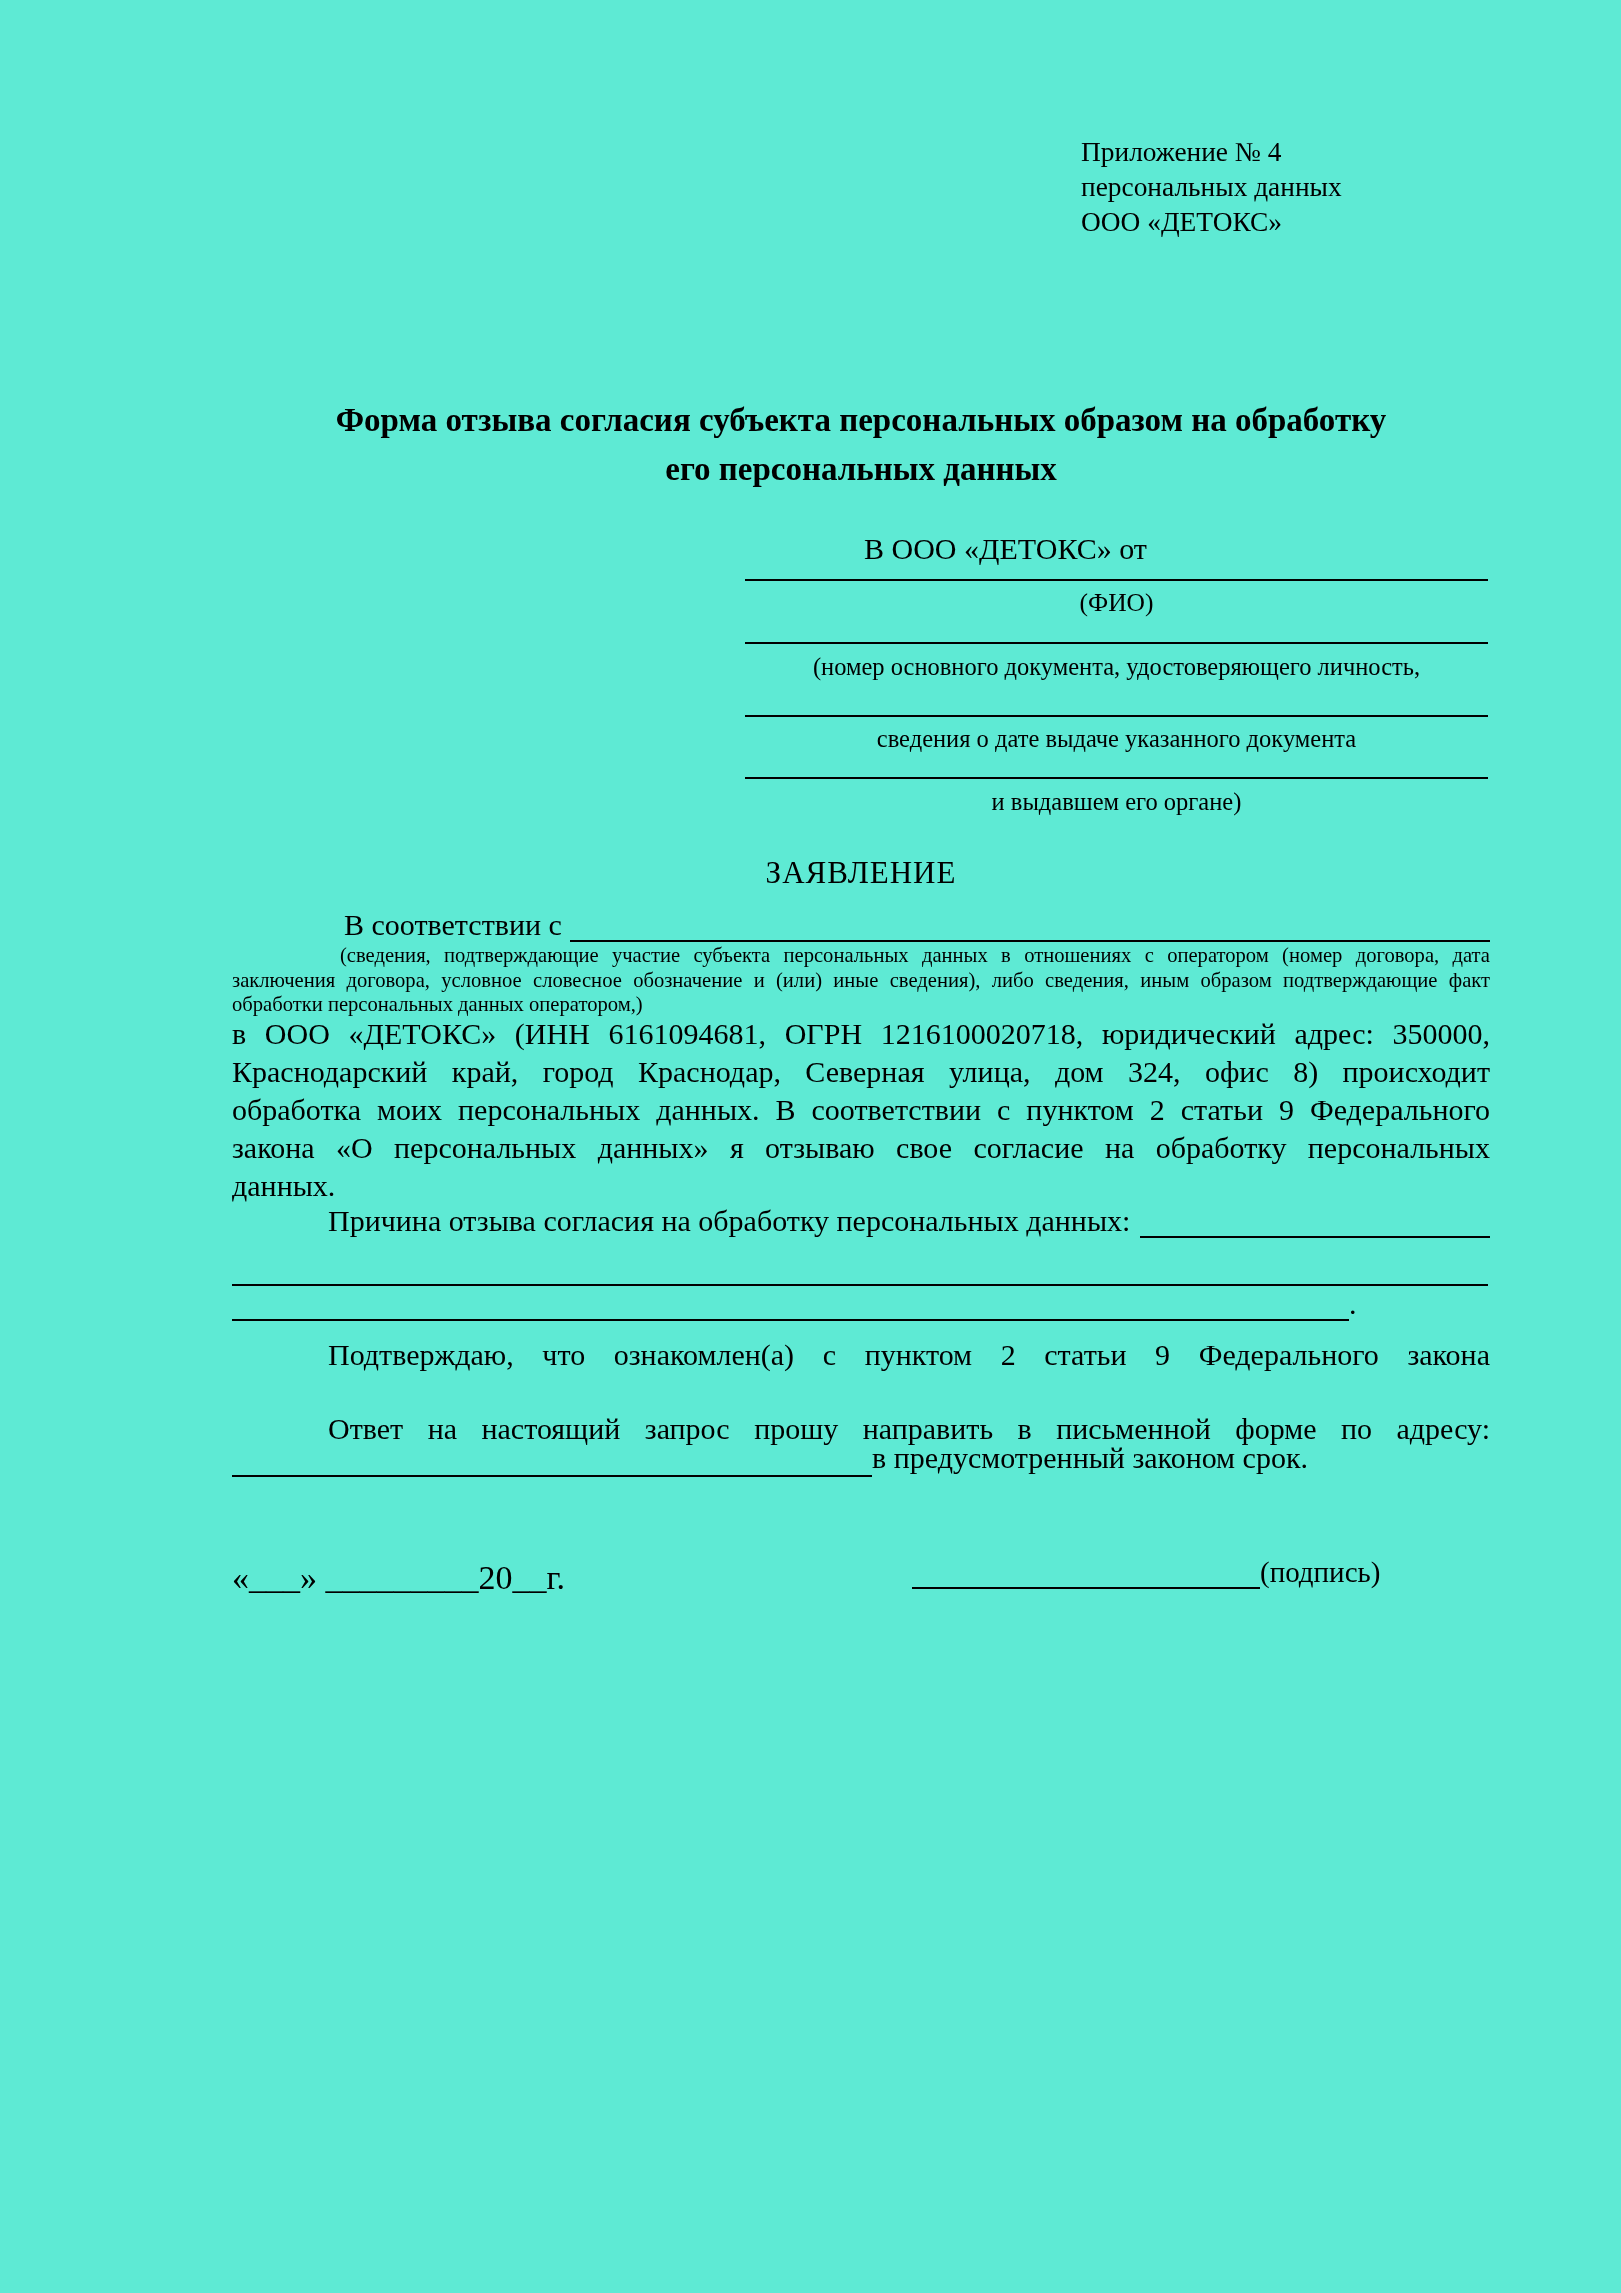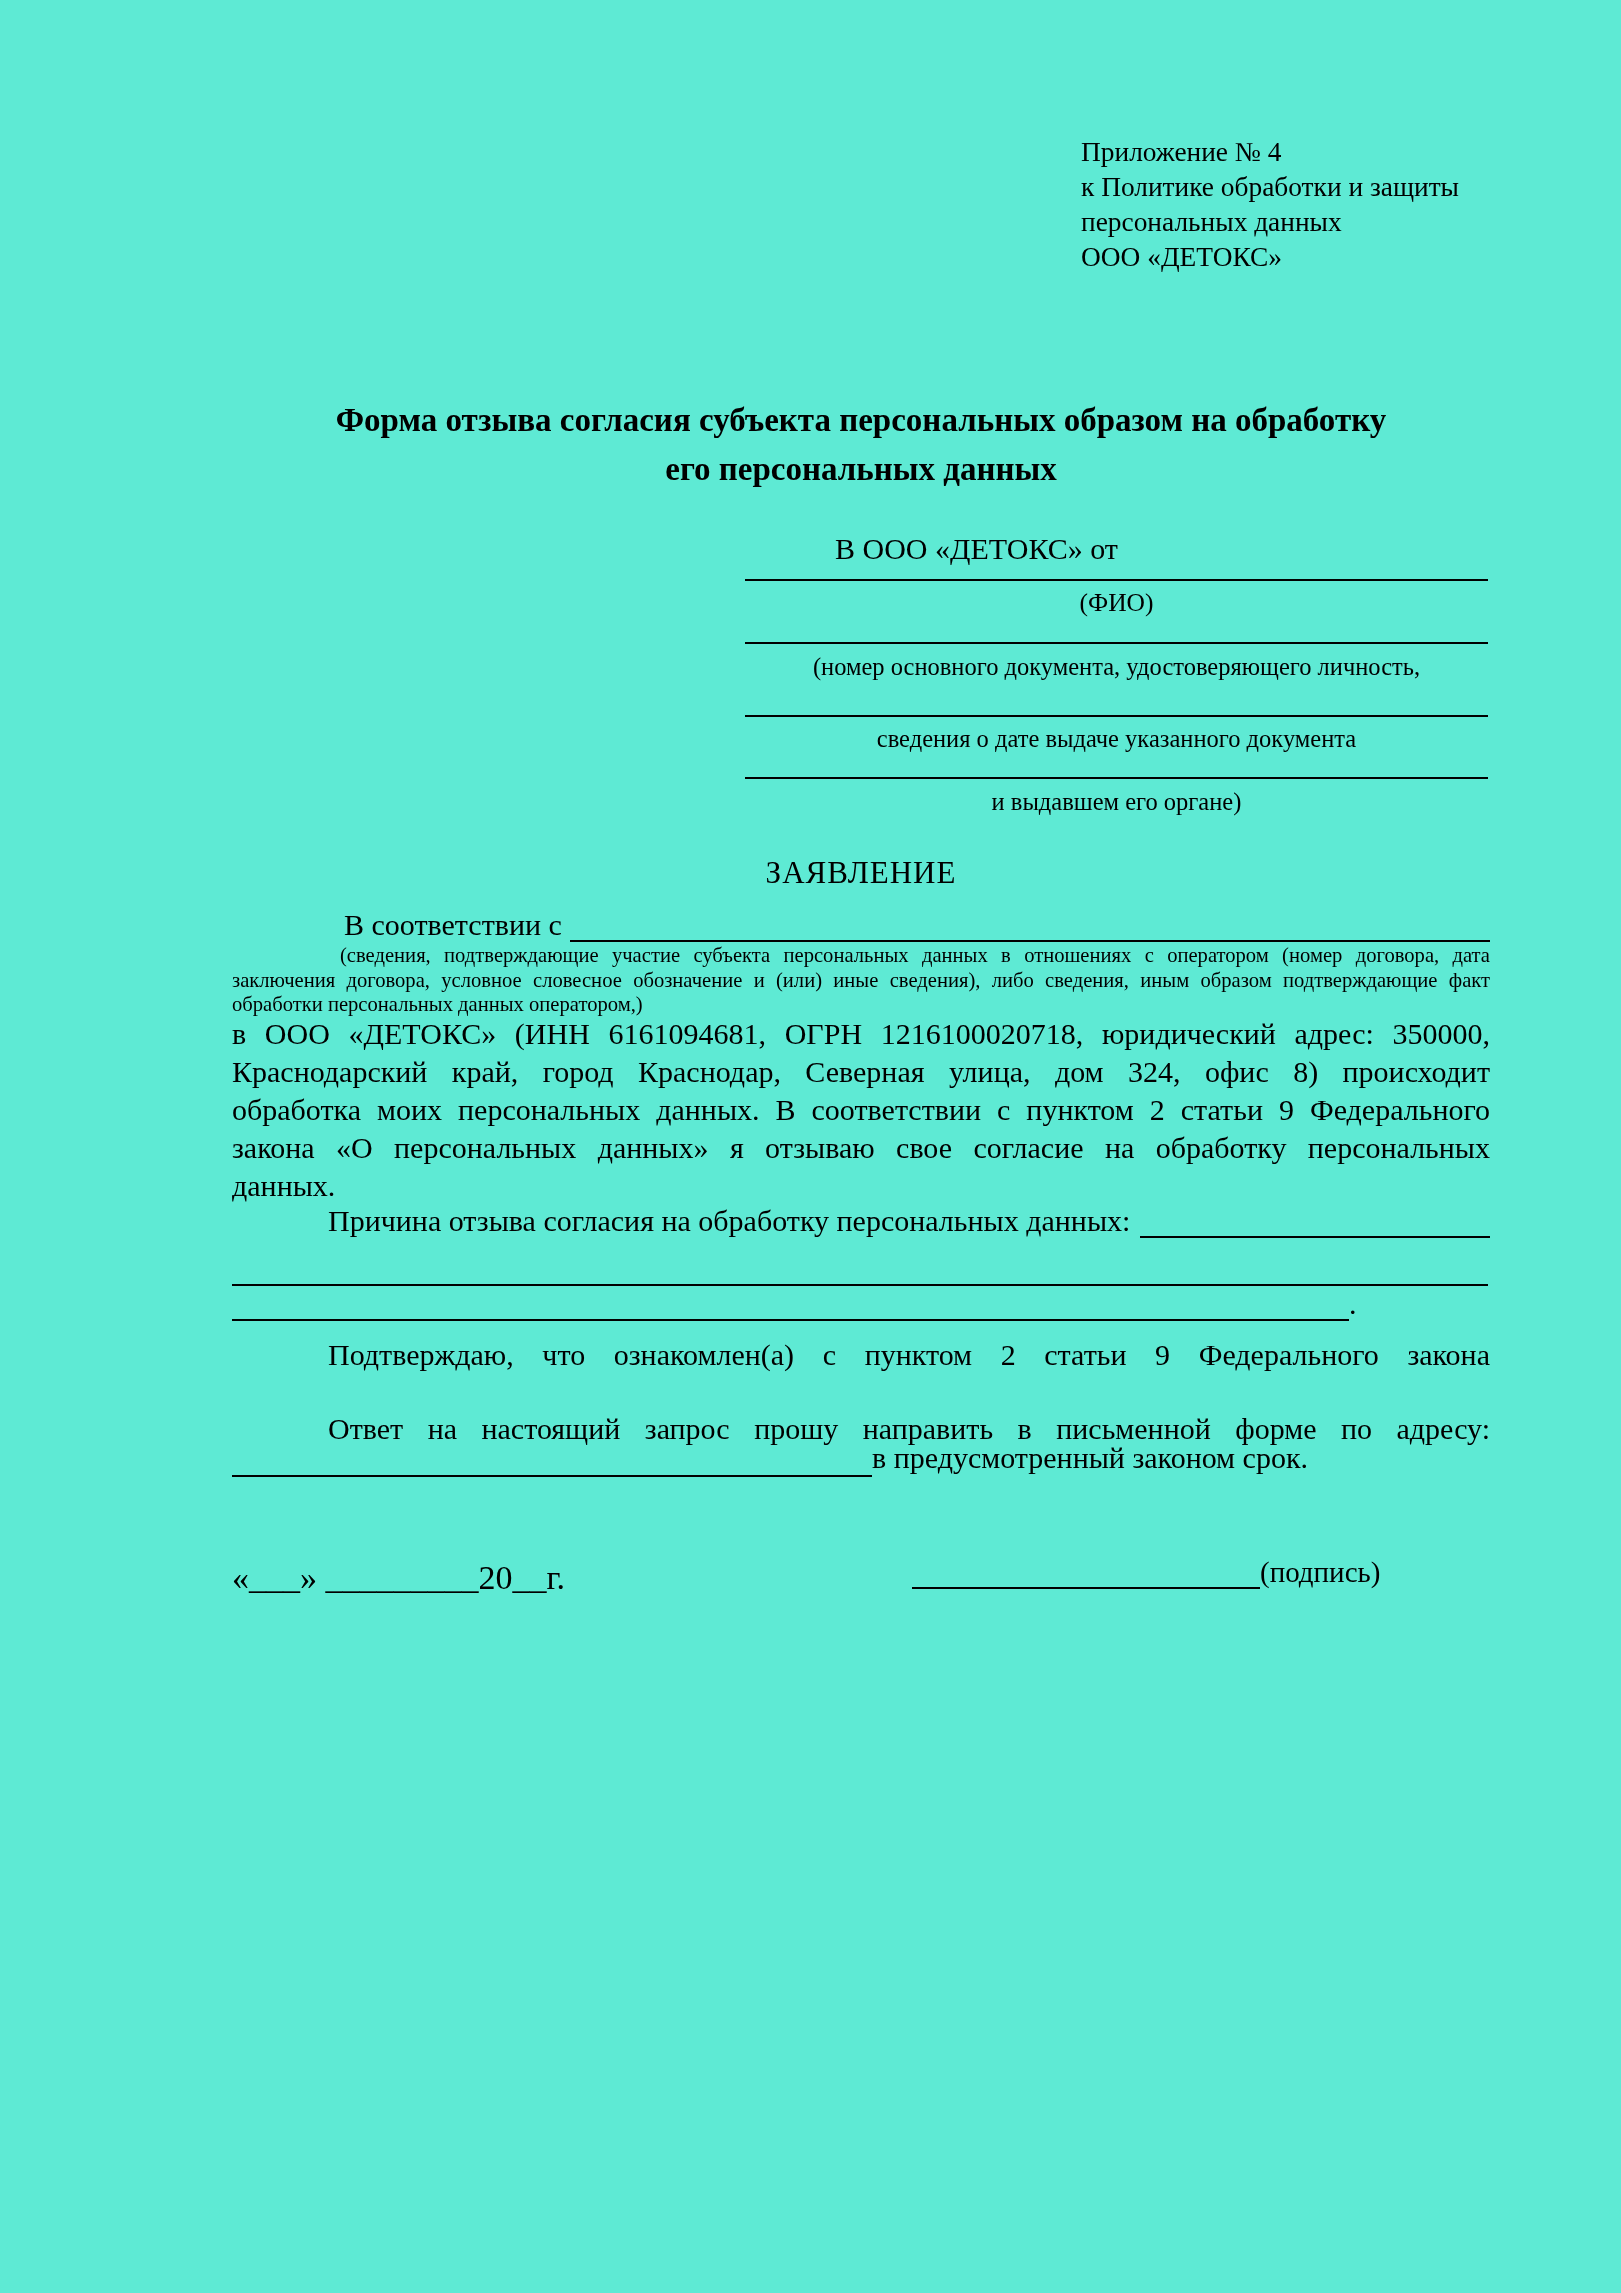--- a/index.html
+++ b/index.html
@@ -33,21 +33,21 @@
     top: 396px;
     width: 1258px;
     text-align: center;
     font-weight: bold;
     font-size: 33px;
     line-height: 49px;
   }
 
   
   .addressee {
-    left: 835px;
+    left: 864px;
     top: 532px;
     font-size: 30px;
   }
 
   
   .fline {
     left: 745px;
     width: 743px;
     height: 0;
     border-top: 2.9px solid #000;
@@ -173,21 +173,20 @@
   }
   .footer-sign .blank { width: 348px; }
 </style>
 </head>
 <body>
 
 <div class="page">
 
   <div class="abs appendix">
     <div>Приложение № 4</div>
-    <div>к Политике обработки и защиты</div>
     <div>персональных данных</div>
     <div>ООО «ДЕТОКС»</div>
   </div>
 
   <div class="abs doc-title">
     <div>Форма отзыва согласия субъекта персональных образом на обработку</div>
     <div>его персональных данных</div>
   </div>
 
   <div class="abs addressee">В ООО «ДЕТОКС» от</div>

